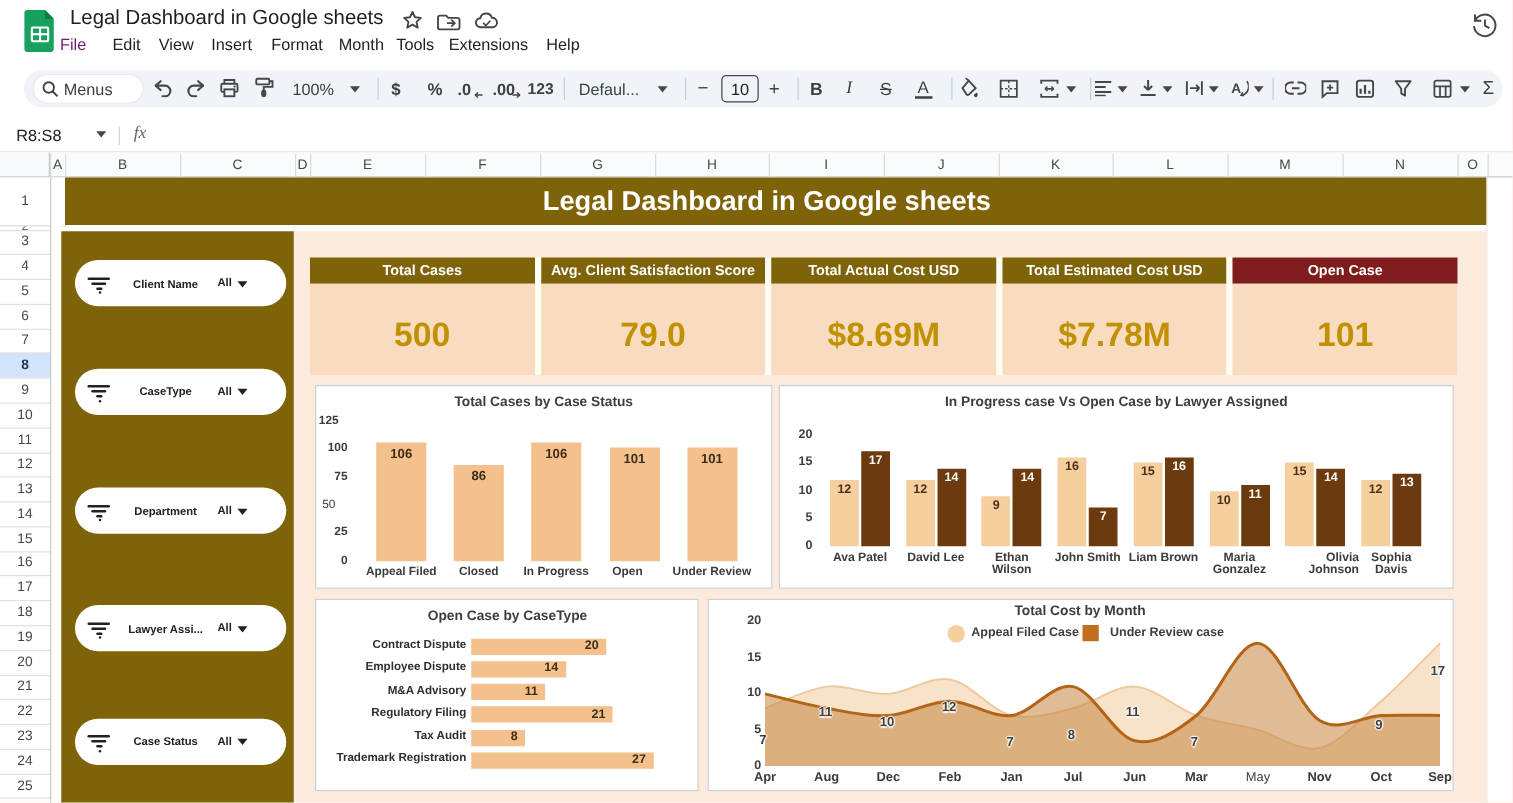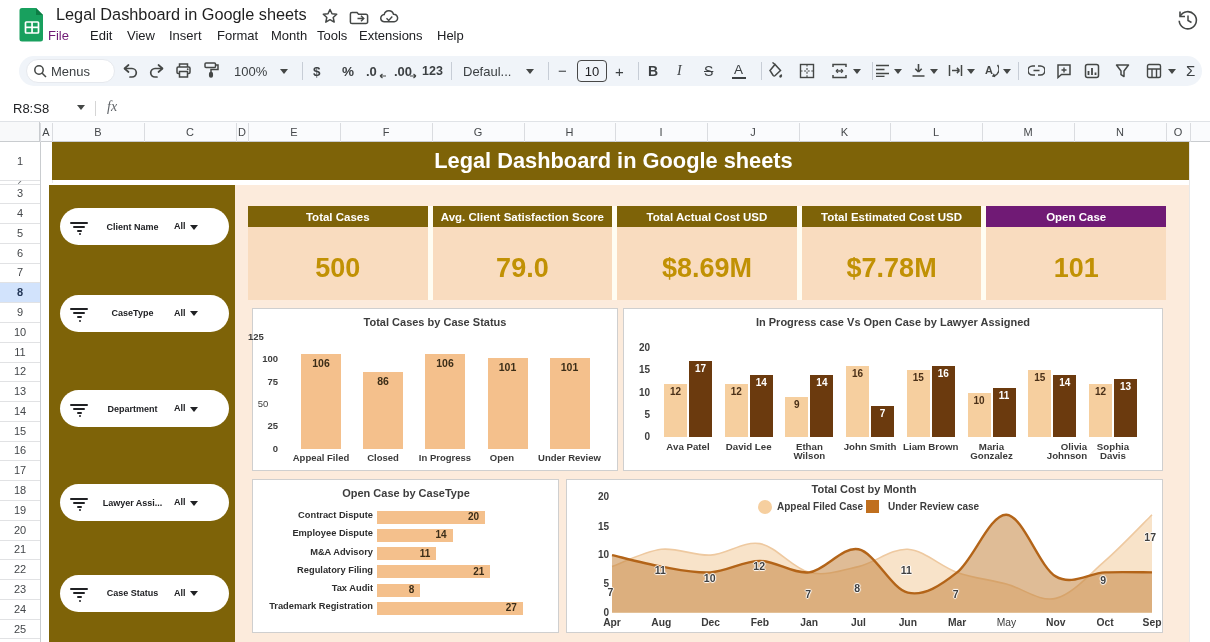--- a/index.html
+++ b/index.html
@@ -308,28 +308,28 @@
 <div class="abs" style="left:190px;top:591.2px;width:0;height:0;border-left:4.5px solid transparent;border-right:4.5px solid transparent;border-top:5.5px solid #202124"></div>
 <div class="abs" style="left:248px;top:206px;width:918px;height:94px;background:#fffdf2"></div>
 <div class="abs ctr" style="left:248px;top:206px;width:179.6px;height:21px;background:#7e6308;font-size:11.5px;font-weight:bold;color:#fff">Total Cases</div>
 <div class="abs ctr" style="left:248px;top:227px;width:179.6px;height:73px;background:#f9dcbf;font-size:27px;font-weight:bold;color:#c19104;padding-top:9px">500</div>
 <div class="abs ctr" style="left:432.6px;top:206px;width:179.6px;height:21px;background:#7e6308;font-size:11.5px;font-weight:bold;color:#fff">Avg. Client Satisfaction Score</div>
 <div class="abs ctr" style="left:432.6px;top:227px;width:179.6px;height:73px;background:#f9dcbf;font-size:27px;font-weight:bold;color:#c19104;padding-top:9px">79.0</div>
 <div class="abs ctr" style="left:617.2px;top:206px;width:179.6px;height:21px;background:#7e6308;font-size:11.5px;font-weight:bold;color:#fff">Total Actual Cost USD</div>
 <div class="abs ctr" style="left:617.2px;top:227px;width:179.6px;height:73px;background:#f9dcbf;font-size:27px;font-weight:bold;color:#c19104;padding-top:9px">$8.69M</div>
 <div class="abs ctr" style="left:801.8px;top:206px;width:179.6px;height:21px;background:#7e6308;font-size:11.5px;font-weight:bold;color:#fff">Total Estimated Cost USD</div>
 <div class="abs ctr" style="left:801.8px;top:227px;width:179.6px;height:73px;background:#f9dcbf;font-size:27px;font-weight:bold;color:#c19104;padding-top:9px">$7.78M</div>
-<div class="abs ctr" style="left:986.4px;top:206px;width:179.6px;height:21px;background:#701a75;font-size:11.5px;font-weight:bold;color:#fff">Open Case</div>
+<div class="abs ctr" style="left:986.4px;top:206px;width:179.6px;height:21px;background:#7f1d1d;font-size:11.5px;font-weight:bold;color:#fff">Open Case</div>
 <div class="abs ctr" style="left:986.4px;top:227px;width:179.6px;height:73px;background:#f9dcbf;font-size:27px;font-weight:bold;color:#c19104;padding-top:9px">101</div>
 <div class="abs" style="left:252px;top:308px;width:366px;height:163px;background:#fff;border:1px solid #cfcfcf"></div>
 <div class="abs" style="left:623px;top:308px;width:540px;height:163px;background:#fff;border:1px solid #cfcfcf"></div>
 <div class="abs" style="left:252px;top:479px;width:307px;height:154px;background:#fff;border:1px solid #cfcfcf"></div>
 <div class="abs" style="left:566px;top:479px;width:597px;height:154px;background:#fff;border:1px solid #cfcfcf"></div>
 <div class="abs" style="left:285px;top:316px;width:300px;text-align:center;font-size:11px;font-weight:bold;color:#3d3d3d">Total Cases by Case Status</div>
-<div class="abs" style="left:248px;top:331px;width:30px;text-align:left;font-size:9.5px;font-weight:bold;color:#3d3d3d">125</div>
+<div class="abs" style="left:248px;top:331px;width:30px;text-align:center;font-size:9.5px;font-weight:bold;color:#3d3d3d">125</div>
 <div class="abs" style="left:248px;top:353.4px;width:30px;text-align:right;font-size:9.5px;font-weight:bold;color:#3d3d3d">100</div>
 <div class="abs" style="left:248px;top:375.7px;width:30px;text-align:right;font-size:9.5px;font-weight:bold;color:#3d3d3d">75</div>
 <div class="abs" style="left:248px;top:398px;width:30px;text-align:center;font-size:9.5px;font-weight:normal;color:#3d3d3d">50</div>
 <div class="abs" style="left:248px;top:420.3px;width:30px;text-align:right;font-size:9.5px;font-weight:bold;color:#3d3d3d">25</div>
 <div class="abs" style="left:248px;top:442.6px;width:30px;text-align:right;font-size:9.5px;font-weight:bold;color:#3d3d3d">0</div>
 <div class="abs" style="left:301px;top:353.9px;width:40px;height:94.7px;background:#f4c08c"></div>
 <div class="abs" style="left:301px;top:356.9px;width:40px;text-align:center;font-size:10.5px;font-weight:bold;color:#3b2d18">106</div>
 <div class="abs" style="left:276px;top:451.5px;width:90px;text-align:center;font-size:9.5px;font-weight:bold;color:#3b3b3b">Appeal Filed</div>
 <div class="abs" style="left:363px;top:371.8px;width:40px;height:76.8px;background:#f4c08c"></div>
 <div class="abs" style="left:363px;top:374.8px;width:40px;text-align:center;font-size:10.5px;font-weight:bold;color:#3b2d18">86</div>

